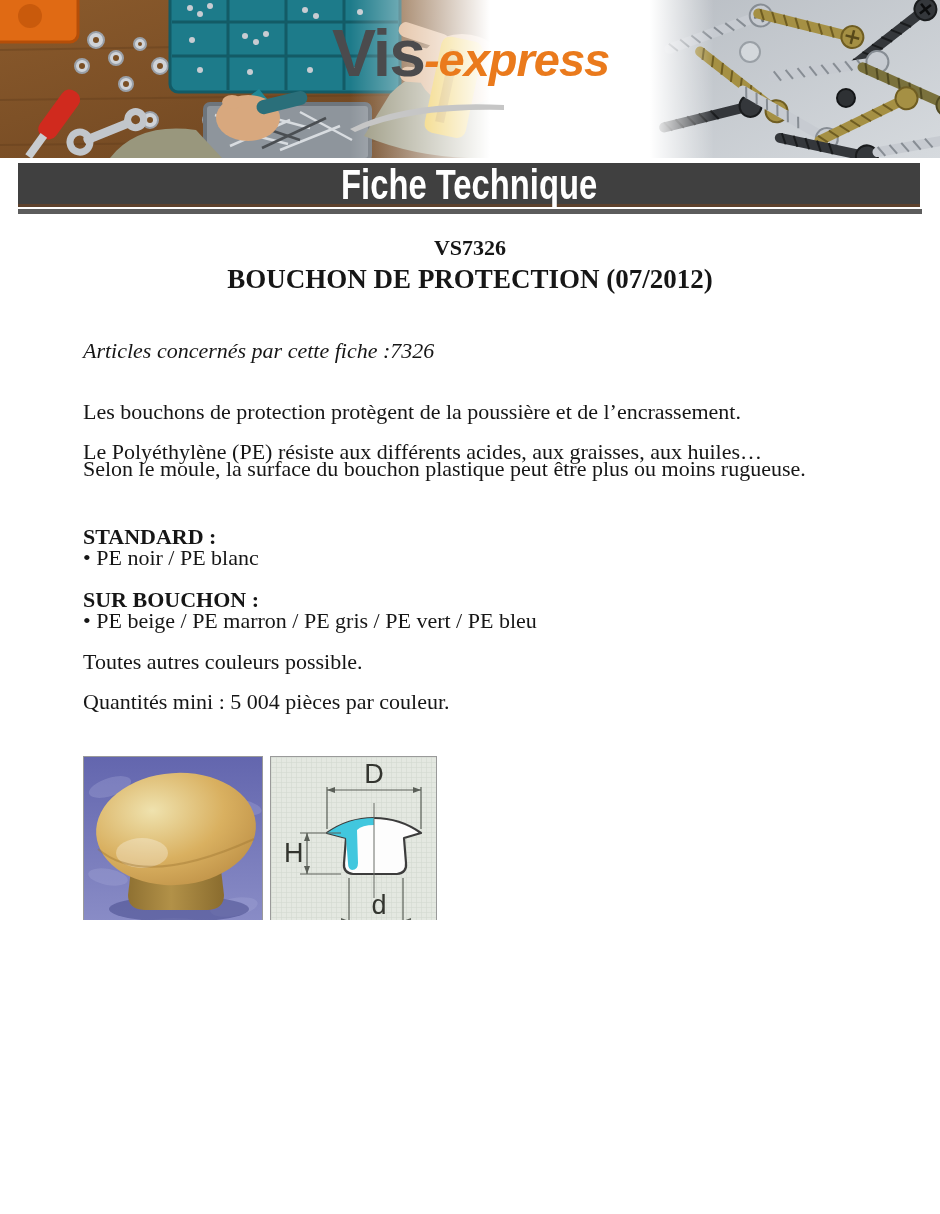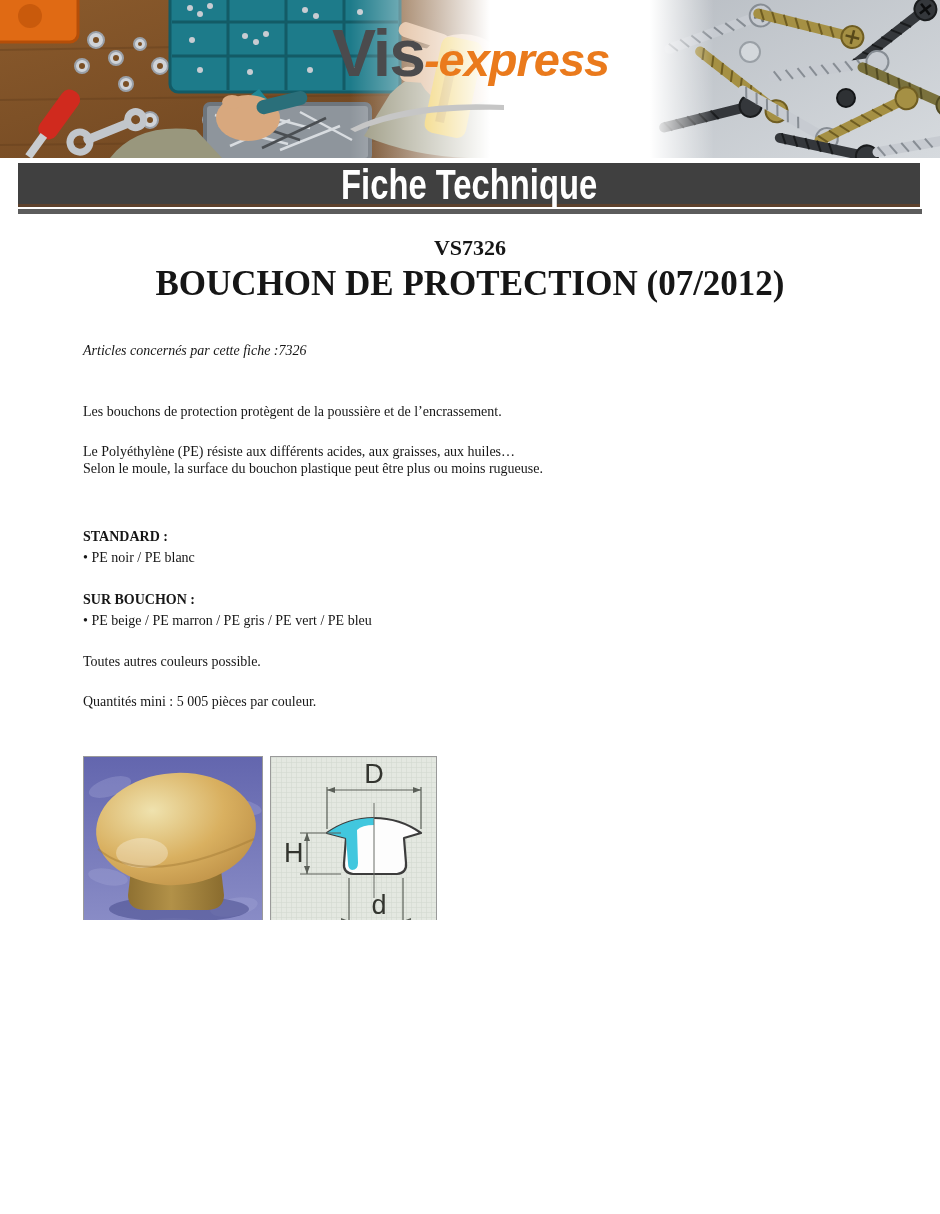--- a/index.html
+++ b/index.html
@@ -17,23 +17,23 @@
   .logo-swoosh{position:absolute;left:16px;top:76px;}
   
   .banner{left:18px;top:163px;width:902px;height:44px;background:#404040;
           display:flex;align-items:center;justify-content:center;
           box-shadow:inset 0 -3px 0 rgba(150,70,10,.35);}
   .banner-title{font-family:"Liberation Sans",sans-serif;font-weight:700;font-size:42px;
           color:#ffffff;line-height:1;transform:scaleX(.78);white-space:nowrap;}
   .banner-underline{left:18px;top:209px;width:904px;height:5px;background:#5c5c5c;}
   
   .doc-code{left:0;top:235px;width:940px;text-align:center;font-weight:700;font-size:22px;}
-  .doc-title{left:0;top:264px;width:940px;text-align:center;font-weight:700;font-size:35px;}
+  .doc-title{left:0;top:264px;width:940px;text-align:center;font-weight:700;font-size:27px;}
   
-  .line{left:83px;font-size:14px;white-space:nowrap;line-height:21px;}
+  .line{left:83px;font-size:22px;white-space:nowrap;line-height:21px;}
   .italic{font-style:italic;}
   .bold{font-weight:700;}
   
   .fig{border:1px solid #9a9a9a;}
 </style>
 </head>
 <body>
 
 <div class="page">
 
@@ -346,21 +346,21 @@
   <div class="abs line" style="top:401px">Les bouchons de protection protègent de la poussière et de l’encrassement.</div>
   <div class="abs line" style="top:458px">Selon le moule, la surface du bouchon plastique peut être plus ou moins rugueuse.</div>
 
   <div class="abs line bold" style="top:526px">STANDARD :</div>
   <div class="abs line" style="top:547px">• PE noir / PE blanc</div>
 
   <div class="abs line bold" style="top:589px">SUR BOUCHON :</div>
   <div class="abs line" style="top:610px">• PE beige / PE marron / PE gris / PE vert / PE bleu</div>
 
   <div class="abs line" style="top:651px">Toutes autres couleurs possible.</div>
-  <div class="abs line" style="top:691px">Quantités mini : 5 005 pièces par couleur.</div>
+  <div class="abs line" style="top:691px">Quantités mini : 5 004 pièces par couleur.</div>
 
   <svg class="abs fig" style="left:83px;top:756px" width="178" height="177" viewBox="0 0 178 177">
     <defs>
       <linearGradient id="bluebg" x1="0" y1="0" x2="0" y2="1">
         <stop offset="0" stop-color="#6366ae"></stop>
           <stop offset="1" stop-color="#8c8fc8"></stop>
       </linearGradient>
       <radialGradient id="dome" cx="0.36" cy="0.32" r="0.9">
         <stop offset="0" stop-color="#efe2ae"></stop>
           <stop offset="0.5" stop-color="#d9b060"></stop>

